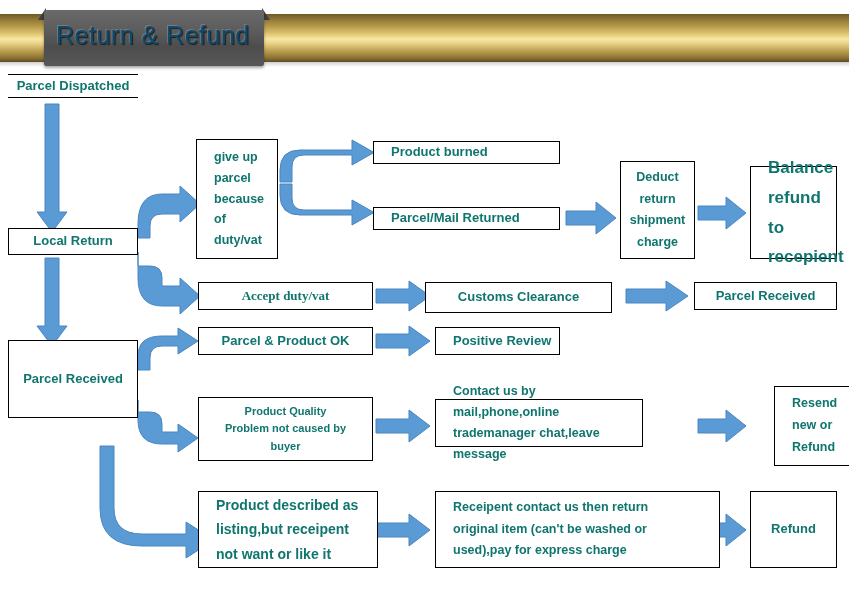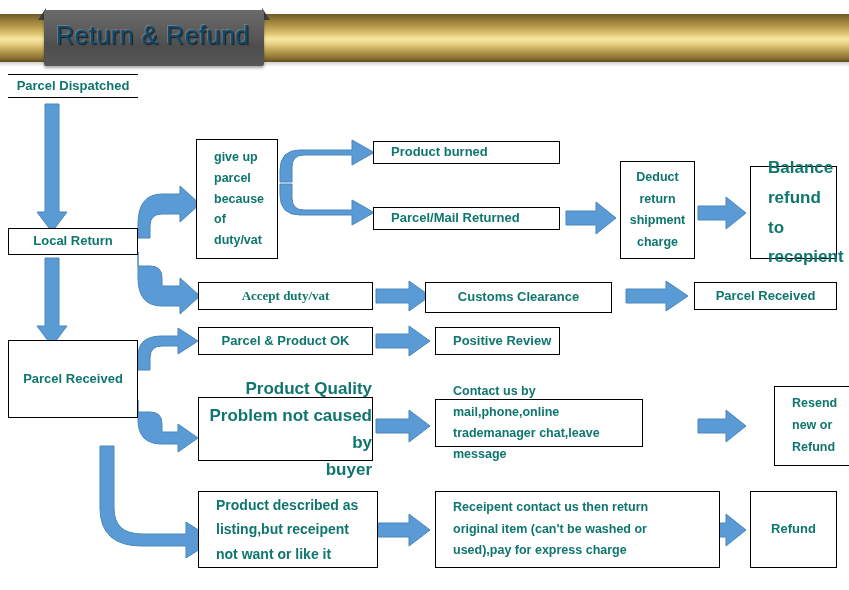--- a/index.html
+++ b/index.html
@@ -191,21 +191,21 @@
   </div>
 
   <div class="node center" style="left:198px; top:327px; width:175px; height:28px;">
     <span class="txt">Parcel &amp; Product OK</span>
   </div>
 
   <div class="node left" style="left:435px; top:327px; width:125px; height:28px;">
     <span class="txt">Positive Review</span>
   </div>
 
-  <div class="node center" style="left:198px; top:397px; width:175px; height:64px; white-space:pre-line; font-size:17px; line-height:1.6;text-align:right;">
+  <div class="node center" style="left:198px; top:397px; width:175px; height:64px; white-space:pre-line; font-size:11px; line-height:1.6;">
     <span class="txt">Product Quality
 Problem not caused by
 buyer</span>
   </div>
 
   <div class="node left" style="left:435px; top:399px; width:208px; height:48px; white-space:pre-line; font-size:12.5px; line-height:1.68;">
     <span class="txt">Contact us by mail,phone,online
 trademanager chat,leave message</span>
   </div>
 

